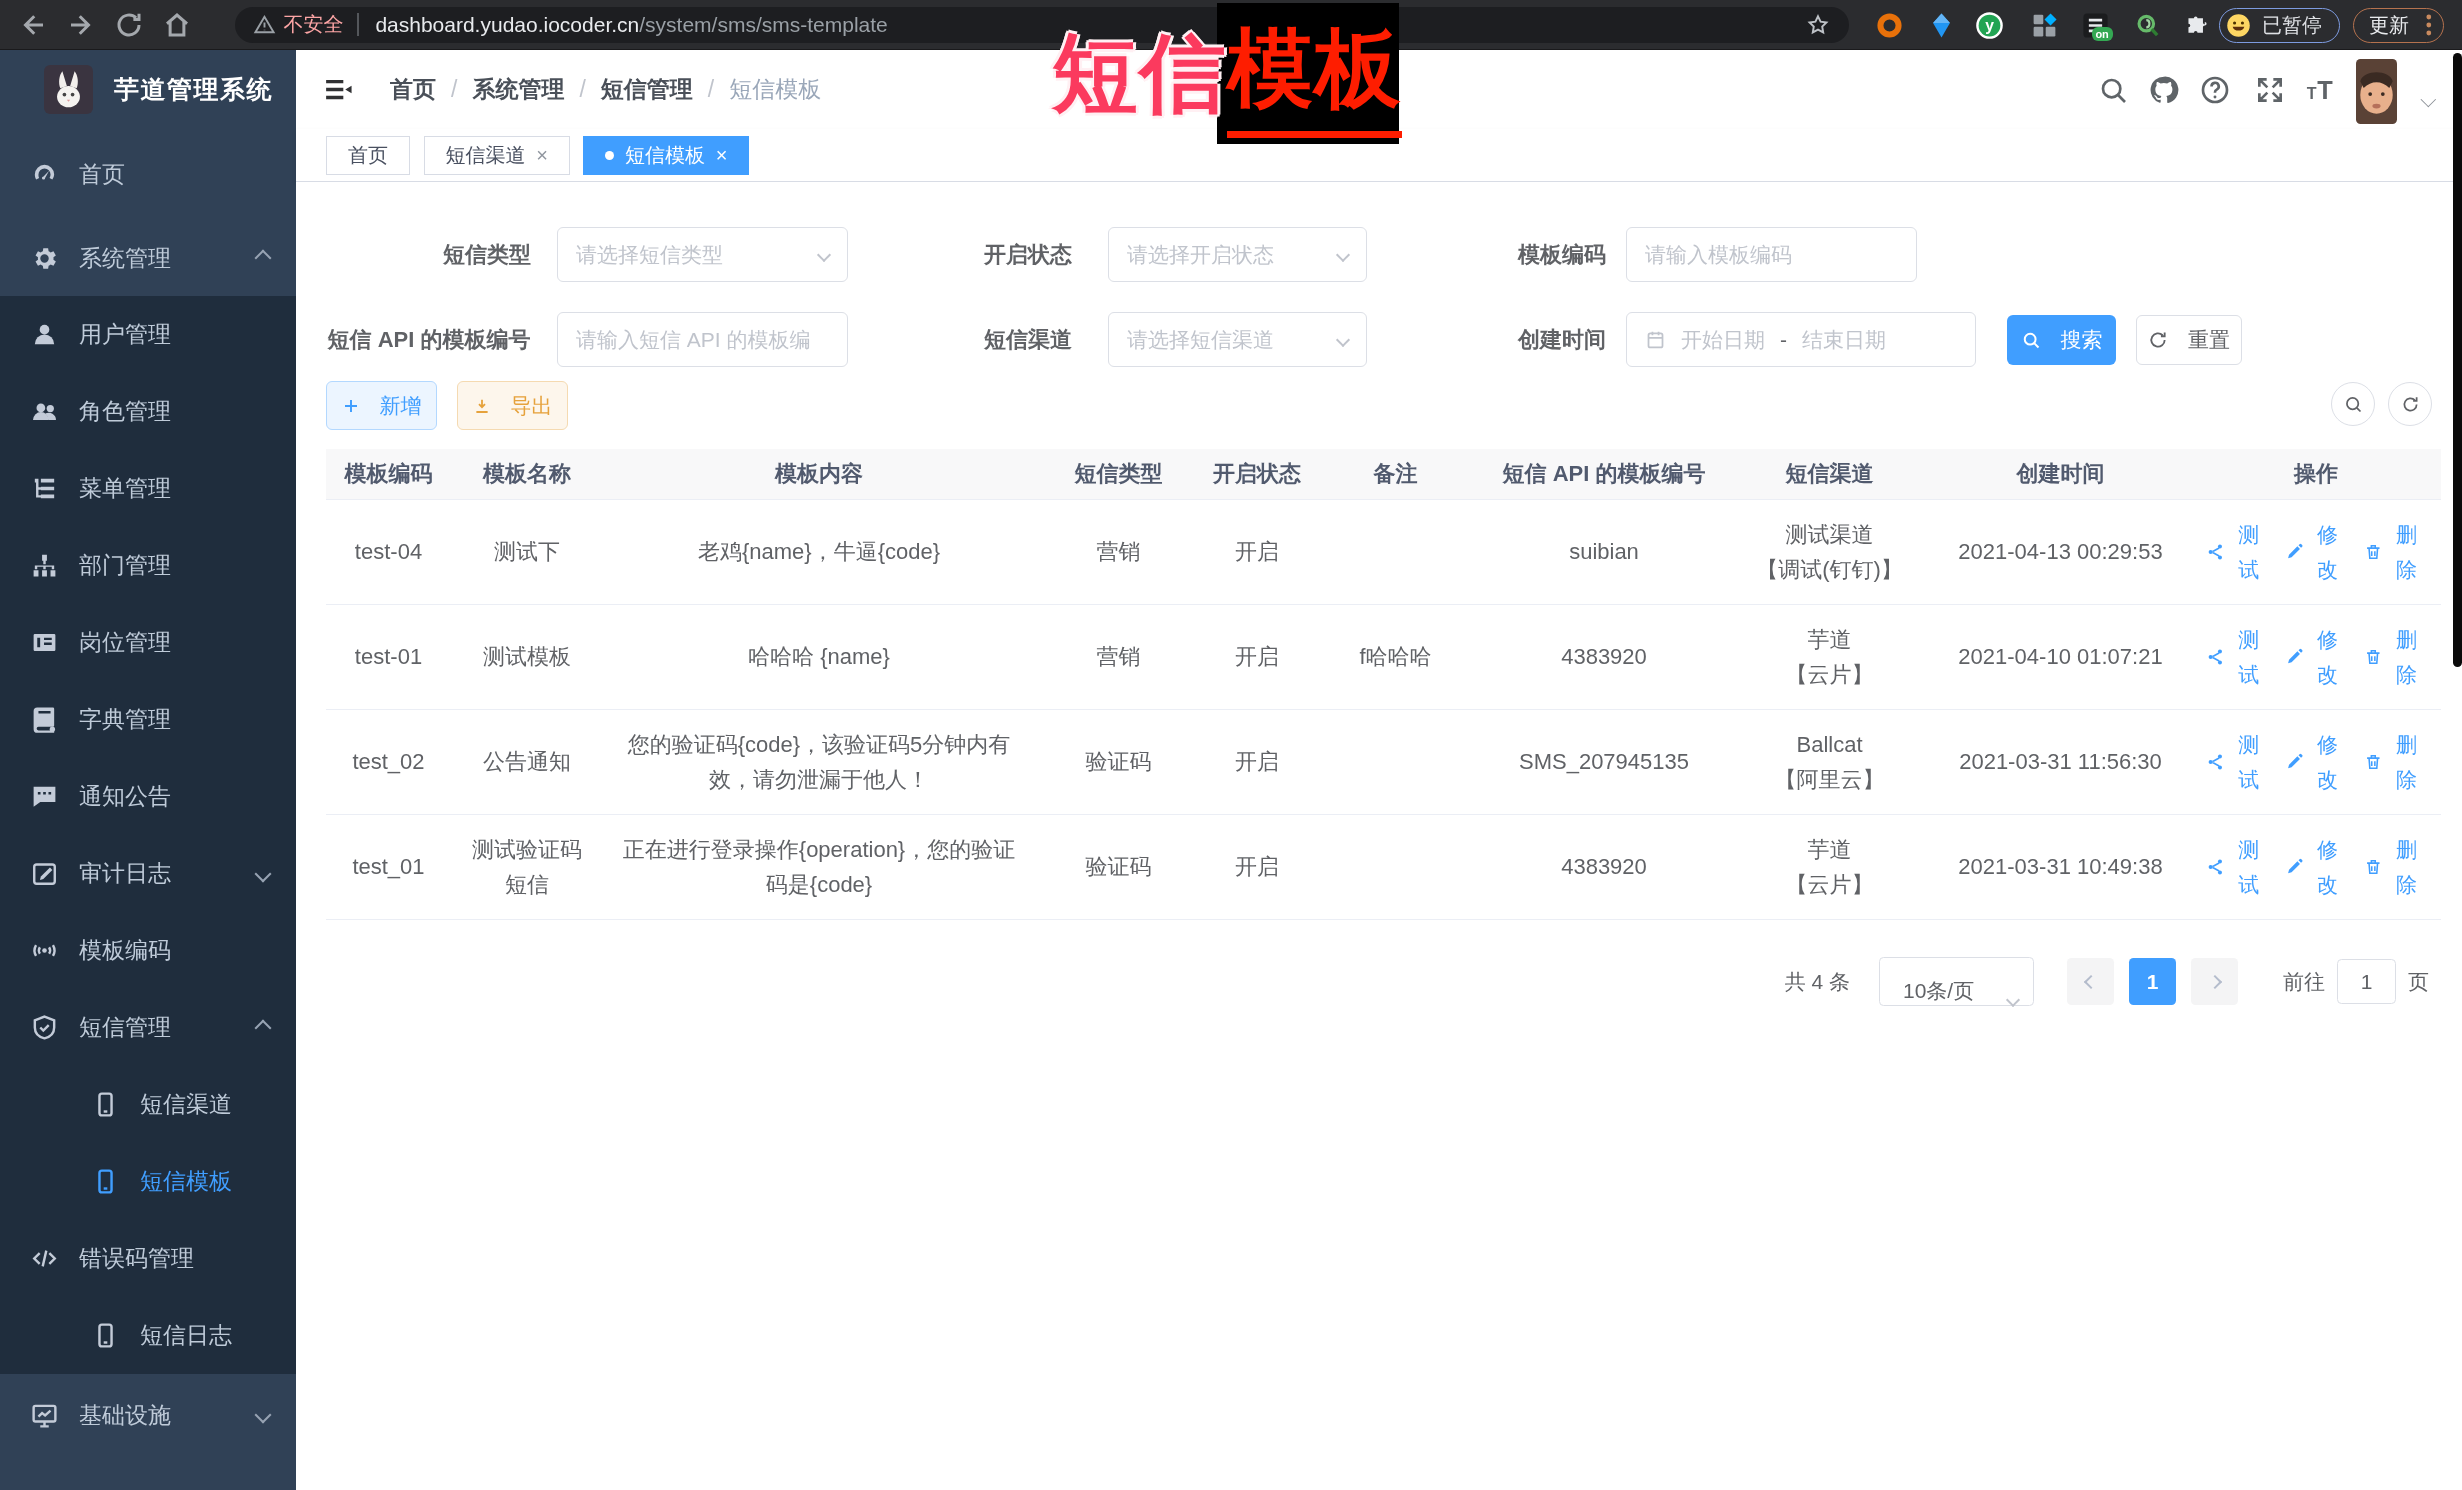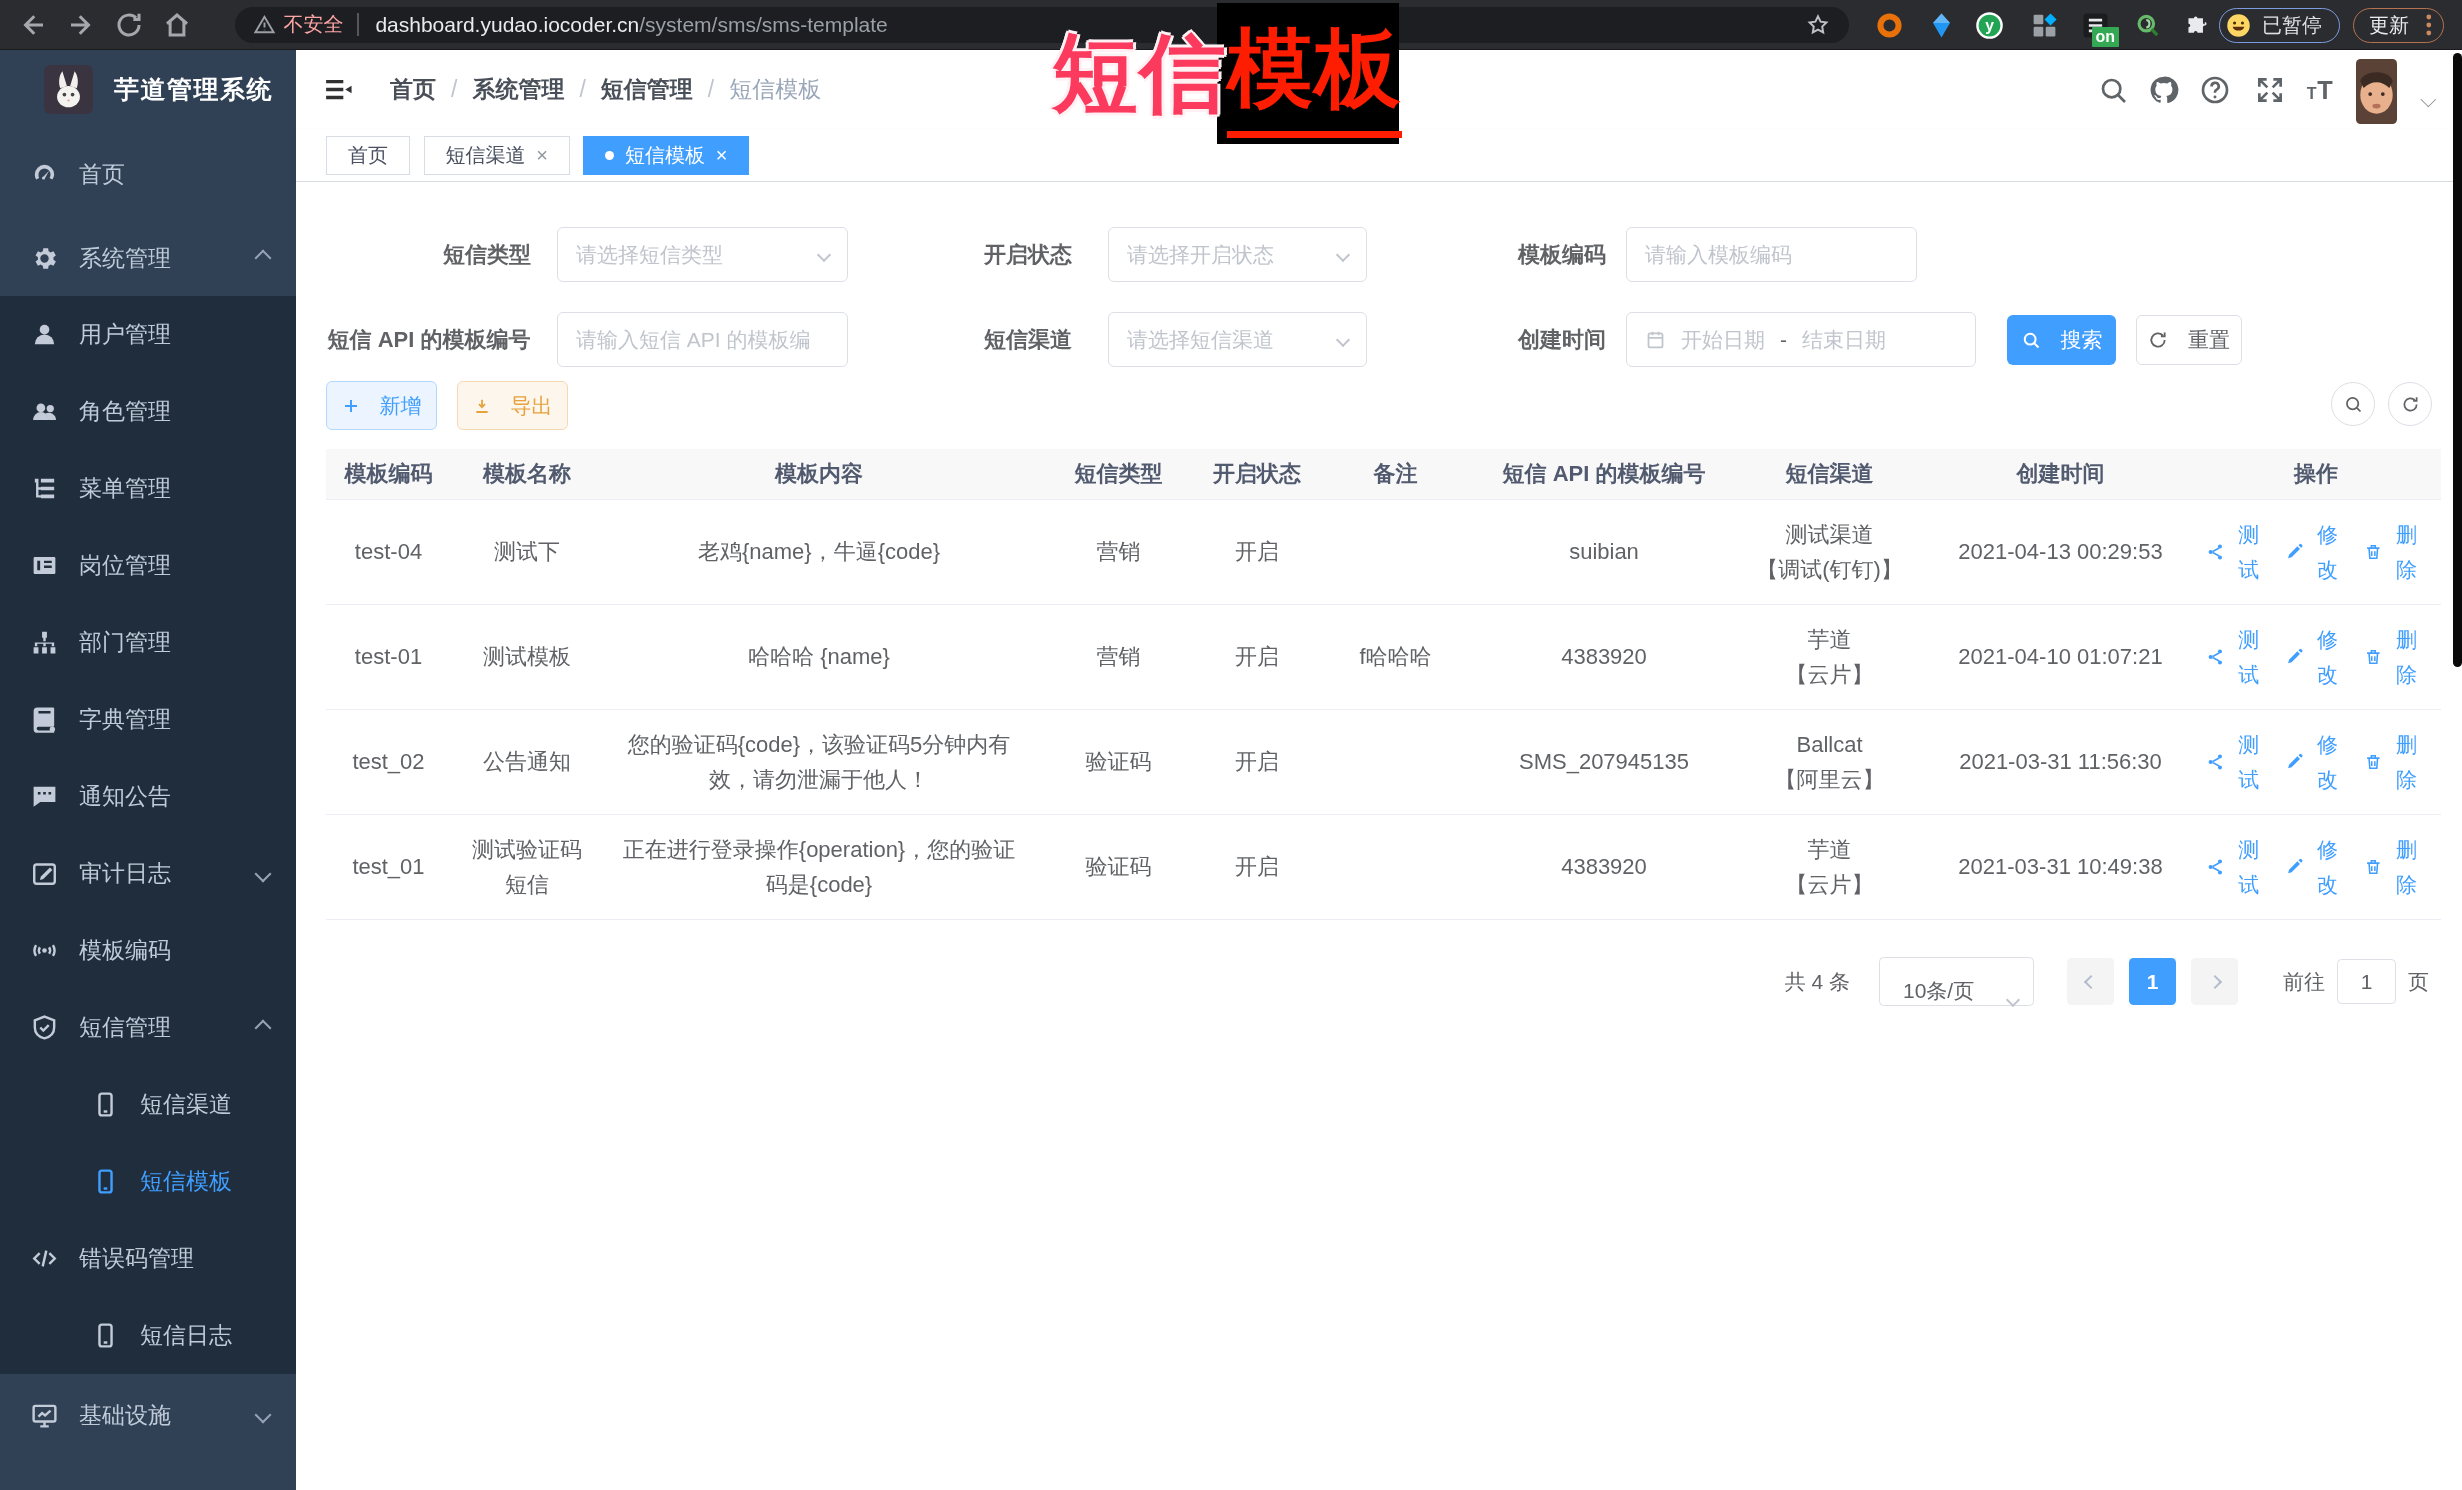--- a/index.html
+++ b/index.html
@@ -180,21 +180,21 @@
         <rect x="3" y="13" width="8" height="8" rx="1" fill="#9aa0a6"></rect>
         <rect x="13" y="13" width="8" height="8" rx="1" fill="#9aa0a6"></rect>
         <path d="M17 2l5 5-5 5-5-5z" fill="#00b0ff"></path>
       </svg>
     </span>
   <span class="ext" style="left:2081px;position:absolute">
     <svg viewBox="0 0 24 24" width="29" height="29">
         <rect x="2" y="2" width="20" height="20" rx="3" fill="#1b1c1e"></rect>
         <path d="M6.5 7.5h11M6.5 12h11M6.5 16.5h7" stroke="#e8eaed" stroke-width="2.2"></path>
       </svg>
-    <span style="position:absolute;left:10.6px;top:16.7px;background:#34a853;color:#fff;font-size:16px;font-weight:700;padding:0.8px 3.8px;border-radius:1px">on</span>
+    <span style="position:absolute;left:10.6px;top:16.7px;background:#34a853;color:#fff;font-size:11px;font-weight:700;padding:0.8px 3.8px;border-radius:6px">on</span>
   </span>
   <span class="ext ic" style="left:2133px">
       <svg viewBox="0 0 24 24" fill="none">
         <circle cx="11" cy="10.5" r="6" stroke="#66bb6a" stroke-width="2.6"></circle>
         <path d="M15.5 15l4.5 5" stroke="#2e7d32" stroke-width="2.8"></path>
         <path d="M11 7.5c1.6 0 2.6 1.2 2.6 2.8 0 1.7-1 3.2-2.6 3.2" stroke="#a5d6a7" stroke-width="1.8"></path>
       </svg>
     </span>
   <span class="ext ic" style="left:2180px;color:#e8eaed">
       <svg viewBox="0 0 24 24" fill="currentColor">
@@ -284,32 +284,32 @@
       <span class="ic">
           <svg viewBox="0 0 24 24" fill="currentColor">
             <path d="M4 4h3v3H4zM9 4h11v3H9zM9 10.5h11v3H9zM9 17h11v3H9zM5 7h2v12H5zM5 11h4v2H5zM5 17.5h4v2H5z"></path>
           </svg>
         </span>
       <span>菜单管理</span>
     </div>
     <div class="mi lv2">
       <span class="ic">
           <svg viewBox="0 0 24 24" fill="currentColor">
+            <path d="M10 3h4v5h-4zM3 16h4v5H3zM10 16h4v5h-4zM17 16h4v5h-4zM11 8h2v3h-2zM4 12h16v2h-2v-1H6v1H4zM4 12h2v3H4zM18 12h2v3h-2zM11 12h2v3h-2z"></path>
+          </svg>
+        </span>
+      <span>部门管理</span>
+    </div>
+    <div class="mi lv2">
+      <span class="ic">
+          <svg viewBox="0 0 24 24" fill="currentColor">
             <path d="M4 5h16a1 1 0 0 1 1 1v12a1 1 0 0 1-1 1H4a1 1 0 0 1-1-1V6a1 1 0 0 1 1-1zm2 3v8h2.4V8zm5.6 0v2H18V8zm0 4v2H18v-2z"></path>
           </svg>
         </span>
       <span>岗位管理</span>
-    </div>
-    <div class="mi lv2">
-      <span class="ic">
-          <svg viewBox="0 0 24 24" fill="currentColor">
-            <path d="M10 3h4v5h-4zM3 16h4v5H3zM10 16h4v5h-4zM17 16h4v5h-4zM11 8h2v3h-2zM4 12h16v2h-2v-1H6v1H4zM4 12h2v3H4zM18 12h2v3h-2zM11 12h2v3h-2z"></path>
-          </svg>
-        </span>
-      <span>部门管理</span>
     </div>
     <div class="mi lv2">
       <span class="ic">
           <svg viewBox="0 0 24 24" fill="currentColor">
             <path d="M6 2h13a1 1 0 0 1 1 1v14a1 1 0 0 1-1 1H7a1.5 1.5 0 0 0 0 3h13v2H6a3 3 0 0 1-3-3V5a3 3 0 0 1 3-3zm1 3v2h10V5z"></path>
             <circle cx="18.5" cy="20" r="2.2"></circle>
           </svg>
         </span>
       <span>字典管理</span>
     </div>

